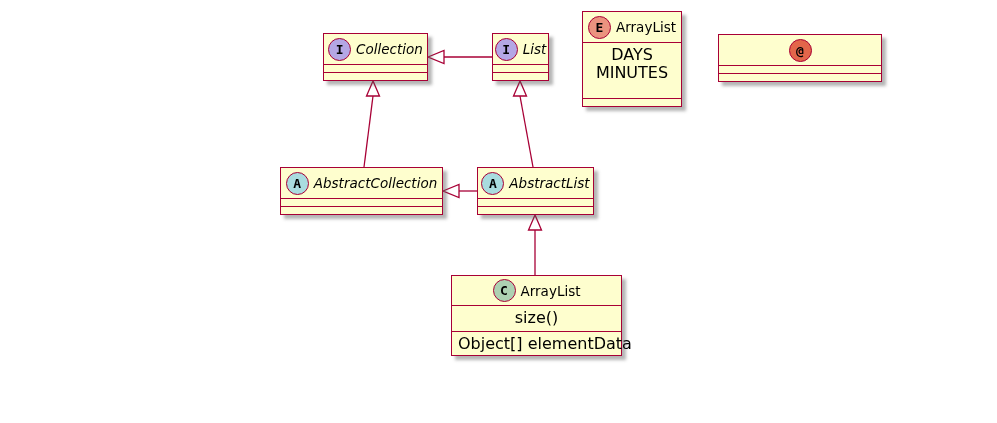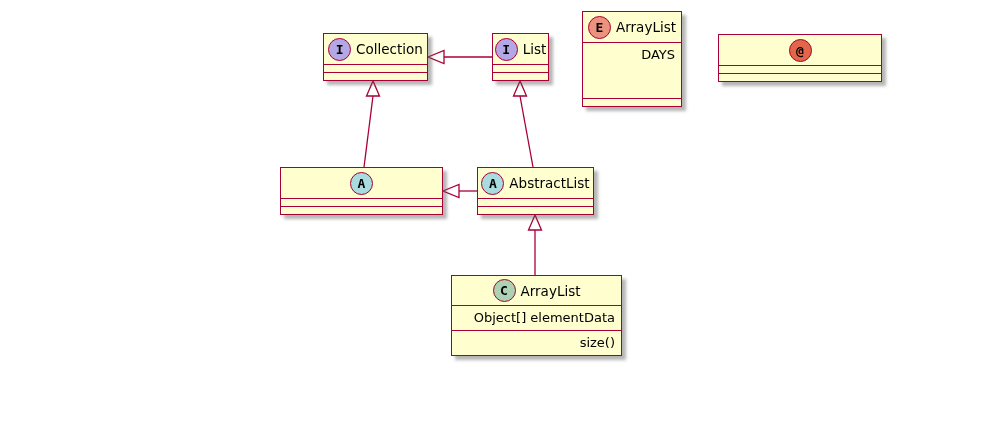--- a/index.html
+++ b/index.html
@@ -31,21 +31,21 @@
     display: flex;
     align-items: center;
     justify-content: center;
     gap: 5px;
     padding: 2px 5px;
     font-size: 13.5px;
     white-space: nowrap;
     overflow: hidden;
   }
   .uml-title.grow { flex: 1 1 auto; }
-  .italic { }
+  .italic { font-style: italic; }
   .spot {
     flex: 0 0 auto;
     width: 21px; height: 21px;
     border-radius: 50%;
     border: 1px solid #A80036;
     display: flex;
     align-items: center;
     justify-content: center;
     font-family: "DejaVu Sans Mono", monospace;
     font-weight: bold;
@@ -53,22 +53,22 @@
     color: #000;
   }
   .spot-i  { background: #B4A7E5; }
   .spot-a  { background: #A9DCDF; }
   .spot-c  { background: #ADD1B2; }
   .spot-e  { background: #EB937F; }
   .spot-at { background: #E3664A; }
   .compartment {
     border-top: 1px solid #A80036;
     box-sizing: border-box;
-    font-size: 13px;
-    text-align: right;
+    font-size: 16px;
+    text-align: center;
   }
   .compartment.empty-sm { flex: 0 0 8px; }
   .compartment.grow { flex: 1 1 auto; }
   .member {
     padding: 0 6px;
     line-height: 17.5px;
     white-space: nowrap;
   }
   .pad-v { padding-top: 3px; padding-bottom: 3px; }
 
@@ -127,55 +127,57 @@
     <div class="compartment empty-sm"></div>
   </div>
 
   <div class="uml-box" id="box-timeunit">
     <div class="uml-title">
       <span class="spot spot-e">E</span>
       <span>ArrayList</span>
     </div>
     <div class="compartment grow pad-v">
       <div class="member">DAYS</div>
+      <div class="member">MINUTES</div>
     </div>
     <div class="compartment empty-sm"></div>
   </div>
 
   <div class="uml-box" id="box-suppresswarnings">
     <div class="uml-title grow">
       <span class="spot spot-at">@</span>
     </div>
     <div class="compartment empty-sm"></div>
     <div class="compartment empty-sm"></div>
   </div>
 
   <div class="uml-box" id="box-abstractcollection">
     <div class="uml-title grow">
       <span class="spot spot-a">A</span>
+      <span class="italic">AbstractCollection</span>
     </div>
     <div class="compartment empty-sm"></div>
     <div class="compartment empty-sm"></div>
   </div>
 
   <div class="uml-box" id="box-abstractlist">
     <div class="uml-title grow">
       <span class="spot spot-a">A</span>
       <span class="italic">AbstractList</span>
     </div>
     <div class="compartment empty-sm"></div>
     <div class="compartment empty-sm"></div>
   </div>
 
   <div class="uml-box" id="box-arraylist">
     <div class="uml-title">
       <span class="spot spot-c">C</span>
       <span>ArrayList</span>
     </div>
+    <div class="compartment grow pad-v">
+      <div class="member">size()</div>
+    </div>
     <div class="compartment pad-v">
       <div class="member">Object[] elementData</div>
-    </div>
-    <div class="compartment grow pad-v">
-      <div class="member">size()</div>
     </div>
   </div>
 
 </div>
 
 </body></html>

